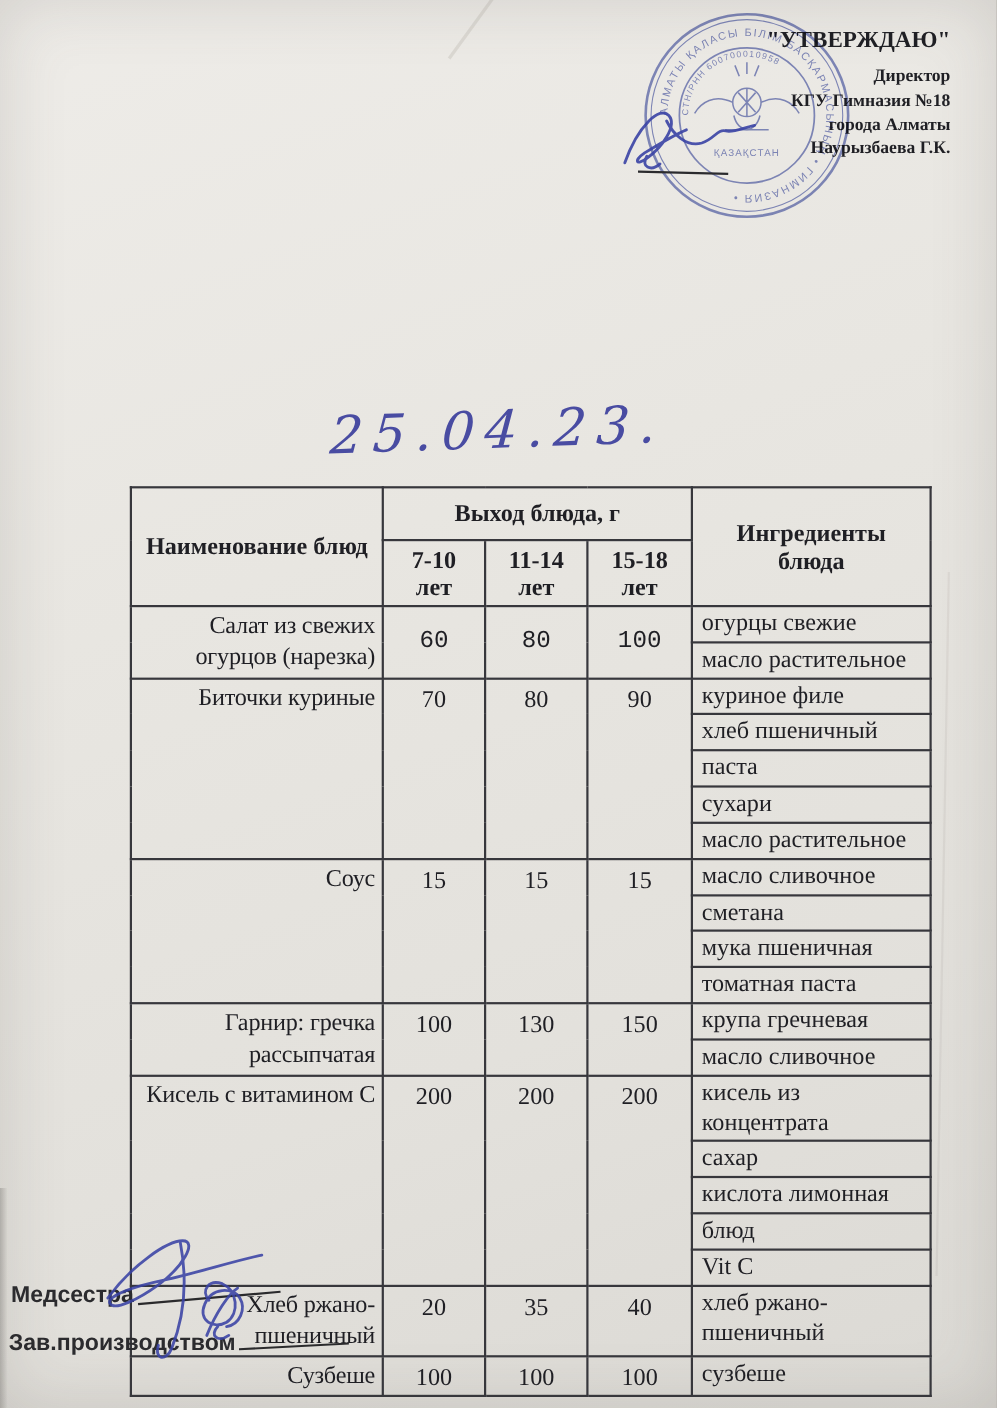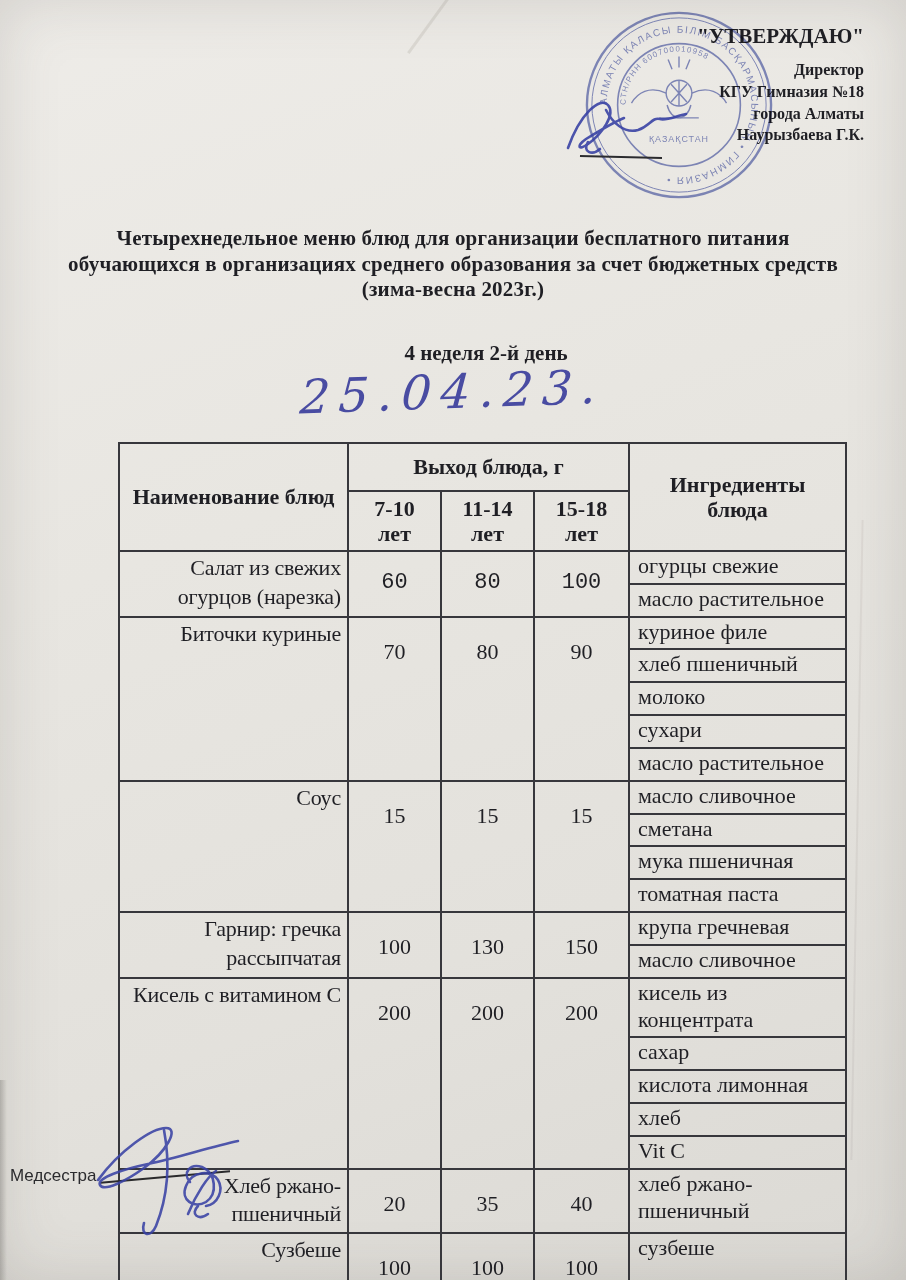--- a/index.html
+++ b/index.html
@@ -34,26 +34,26 @@
   }
 
   
   table.menu{position:absolute;left:118px;top:442px;width:727px;border-collapse:collapse;font-size:22px;table-layout:fixed;}
   table.menu th,table.menu td{border:2px solid #37373c;}
   table.menu thead th{font-weight:bold;text-align:center;padding:2px 3px;line-height:1.15;}
   th.h-out{height:42px;margin-top:19px;}
   tr.age-row th{height:54px;white-space:pre-line;}
   th.h-ing span{display:inline-block;max-width:150px;}
   td.dish{vertical-align:top;text-align:right;padding:2px 6px 3px;white-space:pre-line;line-height:1.3;letter-spacing:-.2px;}
-  td.val{vertical-align:top;text-align:center;padding-top:21px;line-height:1.2;}
+  td.val{vertical-align:top;text-align:center;padding-top:5px;line-height:1.2;}
   tbody tr.r0 td.val{vertical-align:middle;padding-top:0;font-family:Liberation Mono, monospace;}
   td.ing{padding:1px 8px 3px;vertical-align:top;white-space:pre-line;line-height:1.22;}
 
   
-  .sig-row{position:absolute;font-family:"Liberation Sans", sans-serif;font-weight:normal;font-size:17px;color:#2b2b2e;white-space:nowrap;}
+  .sig-row{position:absolute;font-family:"Liberation Sans", sans-serif;font-weight:bold;font-size:21px;color:#2b2b2e;white-space:nowrap;}
   .sig-row.nurse{left:10px;top:1166px;}
   .sig-row.prod{left:8px;top:1209px;}
   .sig-line{display:inline-block;height:12px;border-bottom:2px solid #2a2a2c;vertical-align:baseline;margin-left:3px;}
   .sig-line.n{width:130px;transform:rotate(-5deg) translateY(-3px);}
   .sig-line.p{width:100px;transform:rotate(-3deg) translateY(-2px);}
   .sig-overlay{position:absolute;left:40px;top:1116px;width:300px;height:160px;pointer-events:none;}
 </style>
 </head>
 <body>
 
@@ -100,22 +100,20 @@
 
   <svg class="dir-sig" viewBox="0 0 215 90">
     <path d="M28,68 L110,70" stroke="#2b2b2e" stroke-width="2" fill="none"></path>
     <g fill="none" stroke="#3a43a5" stroke-width="2.6" stroke-linecap="round" opacity=".9">
       <path d="M16,60 C28,26 48,8 56,17 C64,26 50,46 36,56 C26,63 24,58 34,51 C52,40 62,34 72,30"></path>
       <path d="M54,22 C60,34 72,46 86,42 C98,38 100,29 108,31 C114,33 124,28 134,26"></path>
       <path d="M36,54 C30,64 40,68 48,61"></path>
     </g>
   </svg>
 
-  <div class="title">Четырехнедельное меню блюд для организации бесплатного питания обучающихся в организациях среднего образования за счет бюджетных средств (зима-весна 2023г.)</div>
-  <div class="subtitle">4 неделя 2-й день</div>
   <div class="hand-date">25.04.23.</div>
 
   <table class="menu">
     <colgroup>
       <col style="width:229px">
         <col style="width:93px">
         <col style="width:93px">
         <col style="width:95px">
         <col style="width:217px">
     </colgroup>
@@ -150,21 +148,21 @@
           <td class="dish" rowspan="5">Биточки куриные</td>
           <td class="val" rowspan="5">70</td>
           <td class="val" rowspan="5">80</td>
           <td class="val" rowspan="5">90</td>
           <td class="ing">куриное филе</td>
         </tr>
         <tr>
           <td class="ing">хлеб пшеничный</td>
         </tr>
         <tr>
-          <td class="ing">молоко</td>
+          <td class="ing">паста</td>
         </tr>
         <tr>
           <td class="ing">сухари</td>
         </tr>
         <tr>
           <td class="ing">масло растительное</td>
         </tr>
         <tr class="r2">
           <td class="dish" rowspan="4">Соус</td>
           <td class="val" rowspan="4">15</td>
@@ -200,21 +198,21 @@
           <td class="ing">кисель из
 концентрата</td>
         </tr>
         <tr>
           <td class="ing">сахар</td>
         </tr>
         <tr>
           <td class="ing">кислота лимонная</td>
         </tr>
         <tr>
-          <td class="ing">хлеб</td>
+          <td class="ing">блюд</td>
         </tr>
         <tr>
           <td class="ing">Vit C</td>
         </tr>
         <tr class="r5">
           <td class="dish" rowspan="1">Хлеб ржано-
 пшеничный</td>
           <td class="val" rowspan="1">20</td>
           <td class="val" rowspan="1">35</td>
           <td class="val" rowspan="1">40</td>
@@ -227,20 +225,23 @@
           <td class="val" rowspan="1">100</td>
           <td class="val" rowspan="1">100</td>
           <td class="ing">сузбеше</td>
         </tr>
       </tbody>
   </table>
 
   <div class="sig-row nurse">
     <span>Медсестра</span><span class="sig-line n"></span>
   </div>
+  <div class="sig-row prod">
+    <span>Зав.производством</span><span class="sig-line p"></span>
+  </div>
 
   <svg class="sig-overlay" viewBox="0 0 300 160">
     <g fill="none" stroke="#3a43a5" stroke-width="2.6" stroke-linecap="round" opacity=".88">
       <path d="M58,64 C80,34 112,12 126,12 C140,12 126,36 104,52 C86,65 64,76 60,69 C56,62 84,53 108,48 C140,41 170,31 198,25"></path>
       <path d="M124,14 C130,46 128,80 116,110 C111,122 100,120 104,107"></path>
       <path d="M150,66 C142,57 150,47 162,51 C176,57 178,78 166,86 C154,93 140,84 146,70 C152,54 172,54 178,64 C184,74 178,88 166,90"></path>
       <path d="M158,90 C150,98 158,105 168,98"></path>
       <path d="M148,98 C156,78 168,60 176,55"></path>
     </g>
   </svg>

